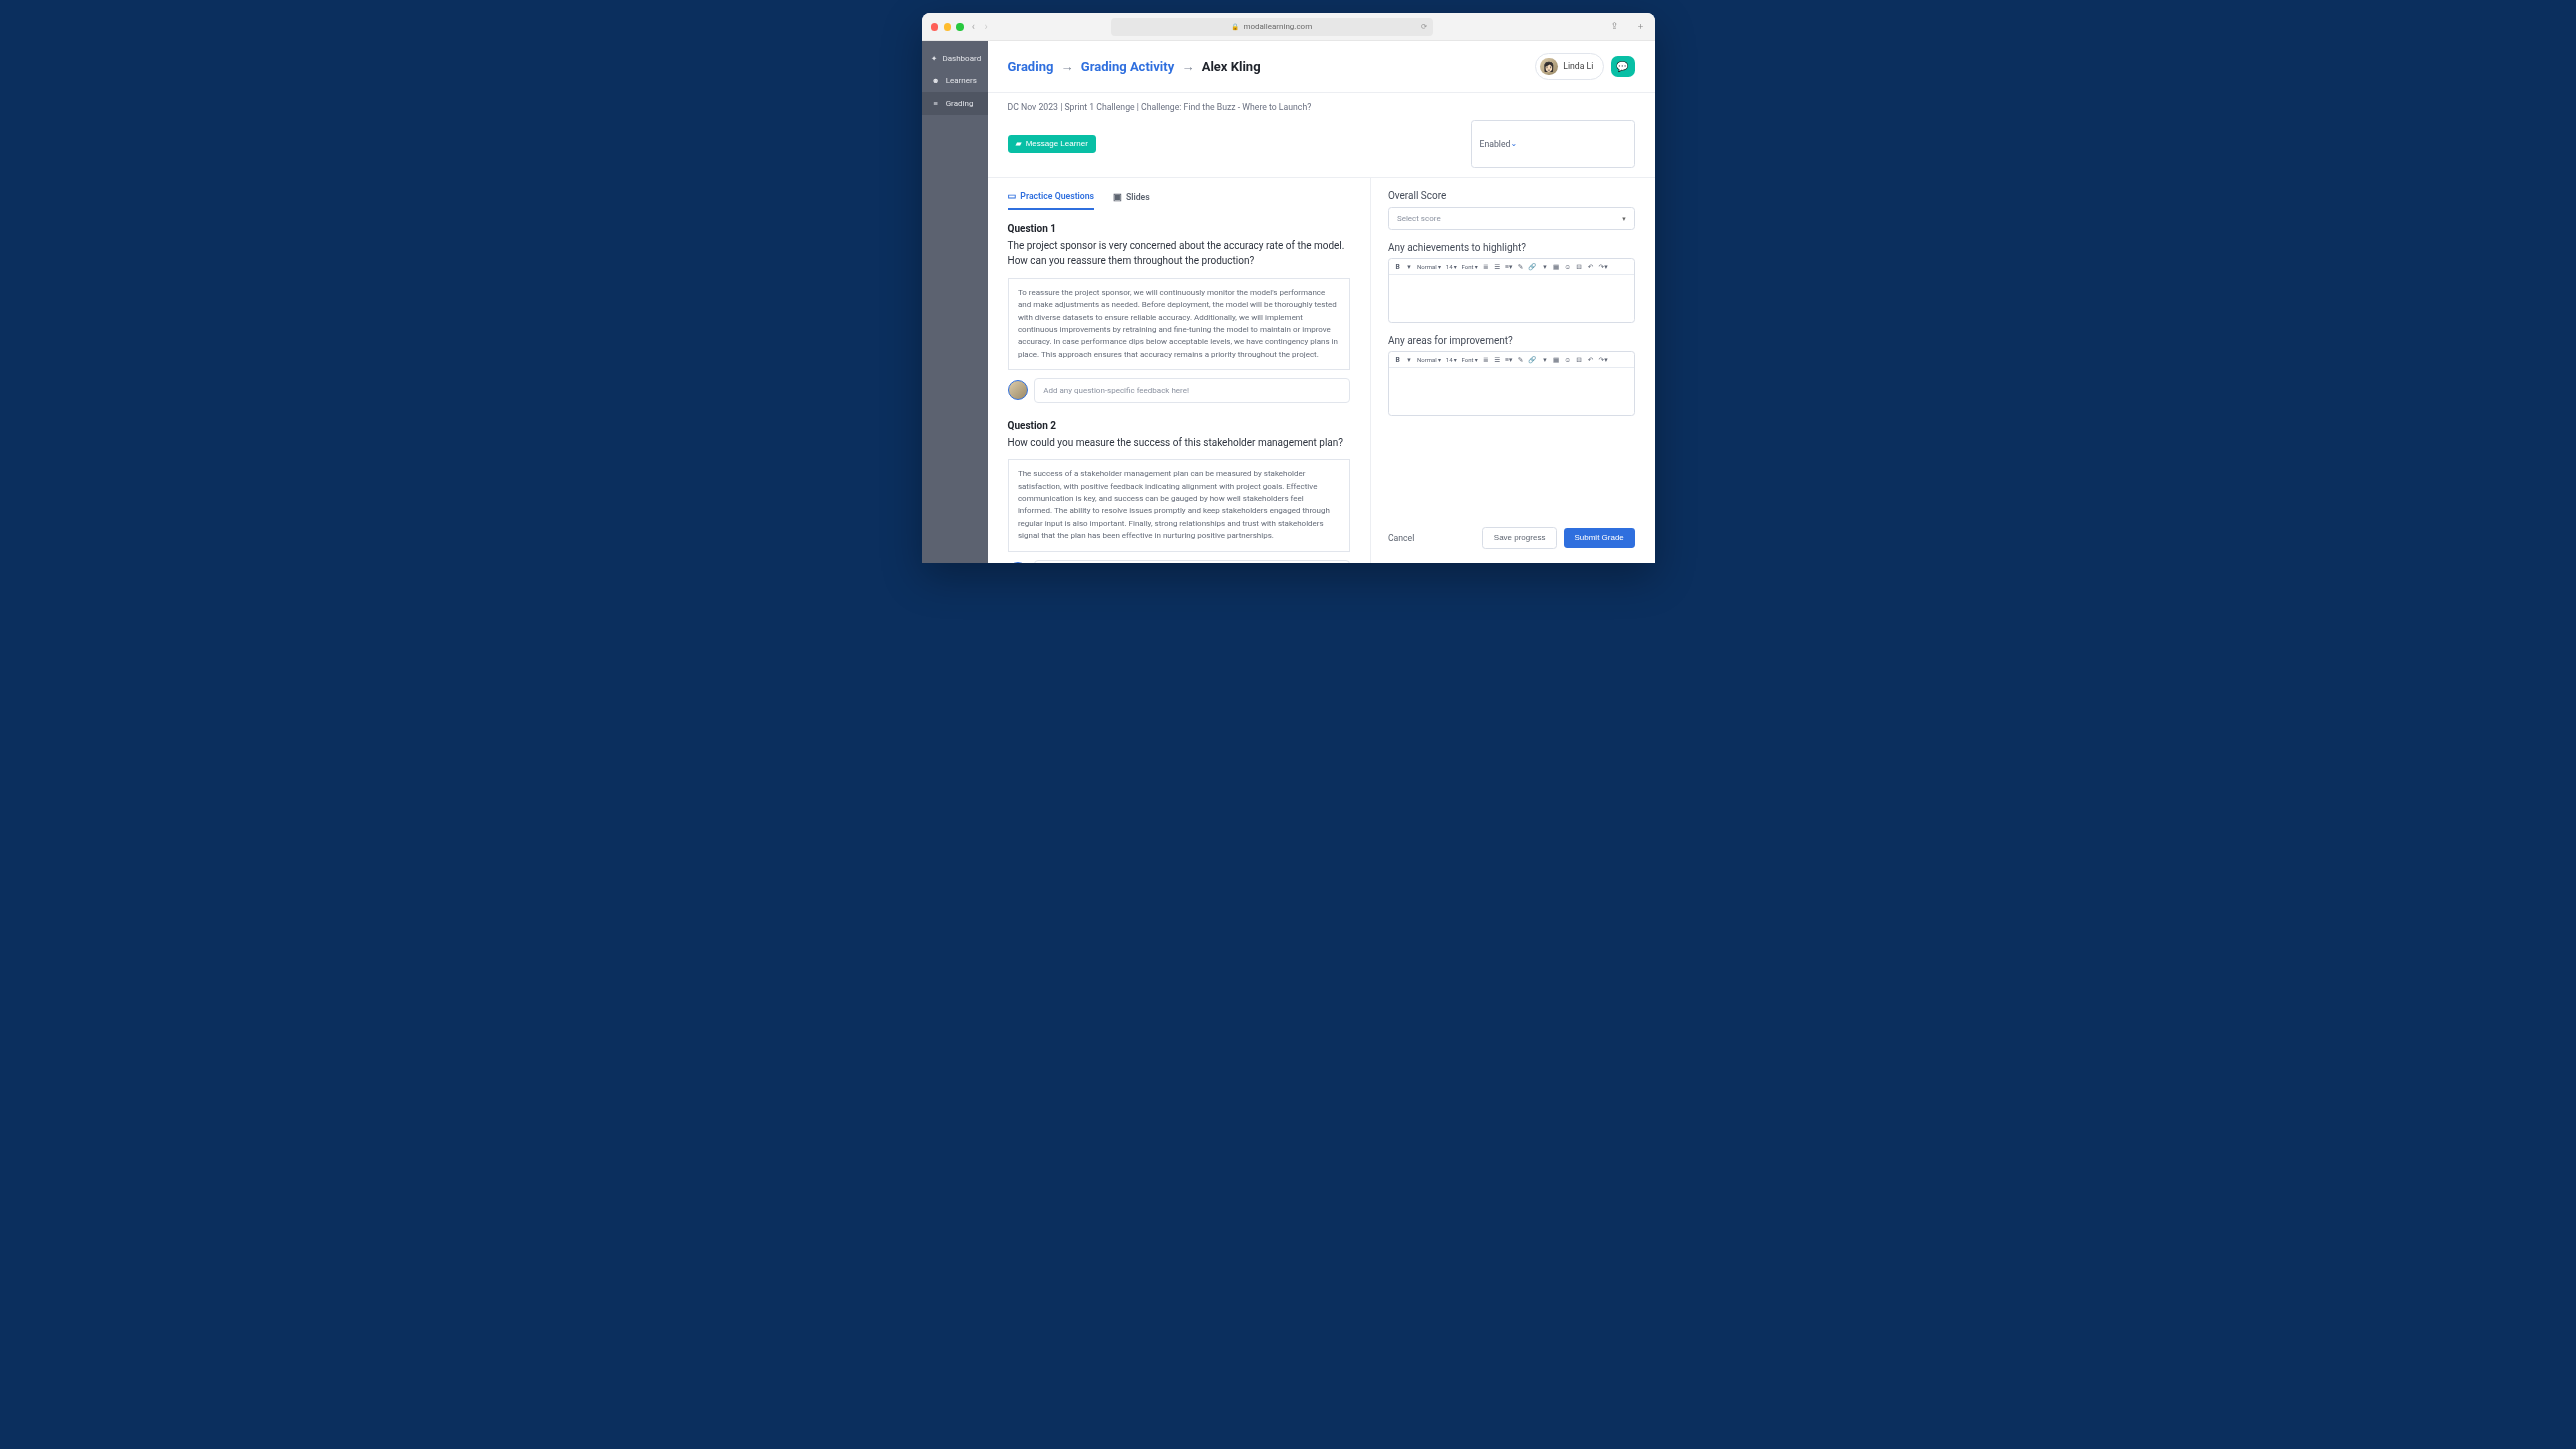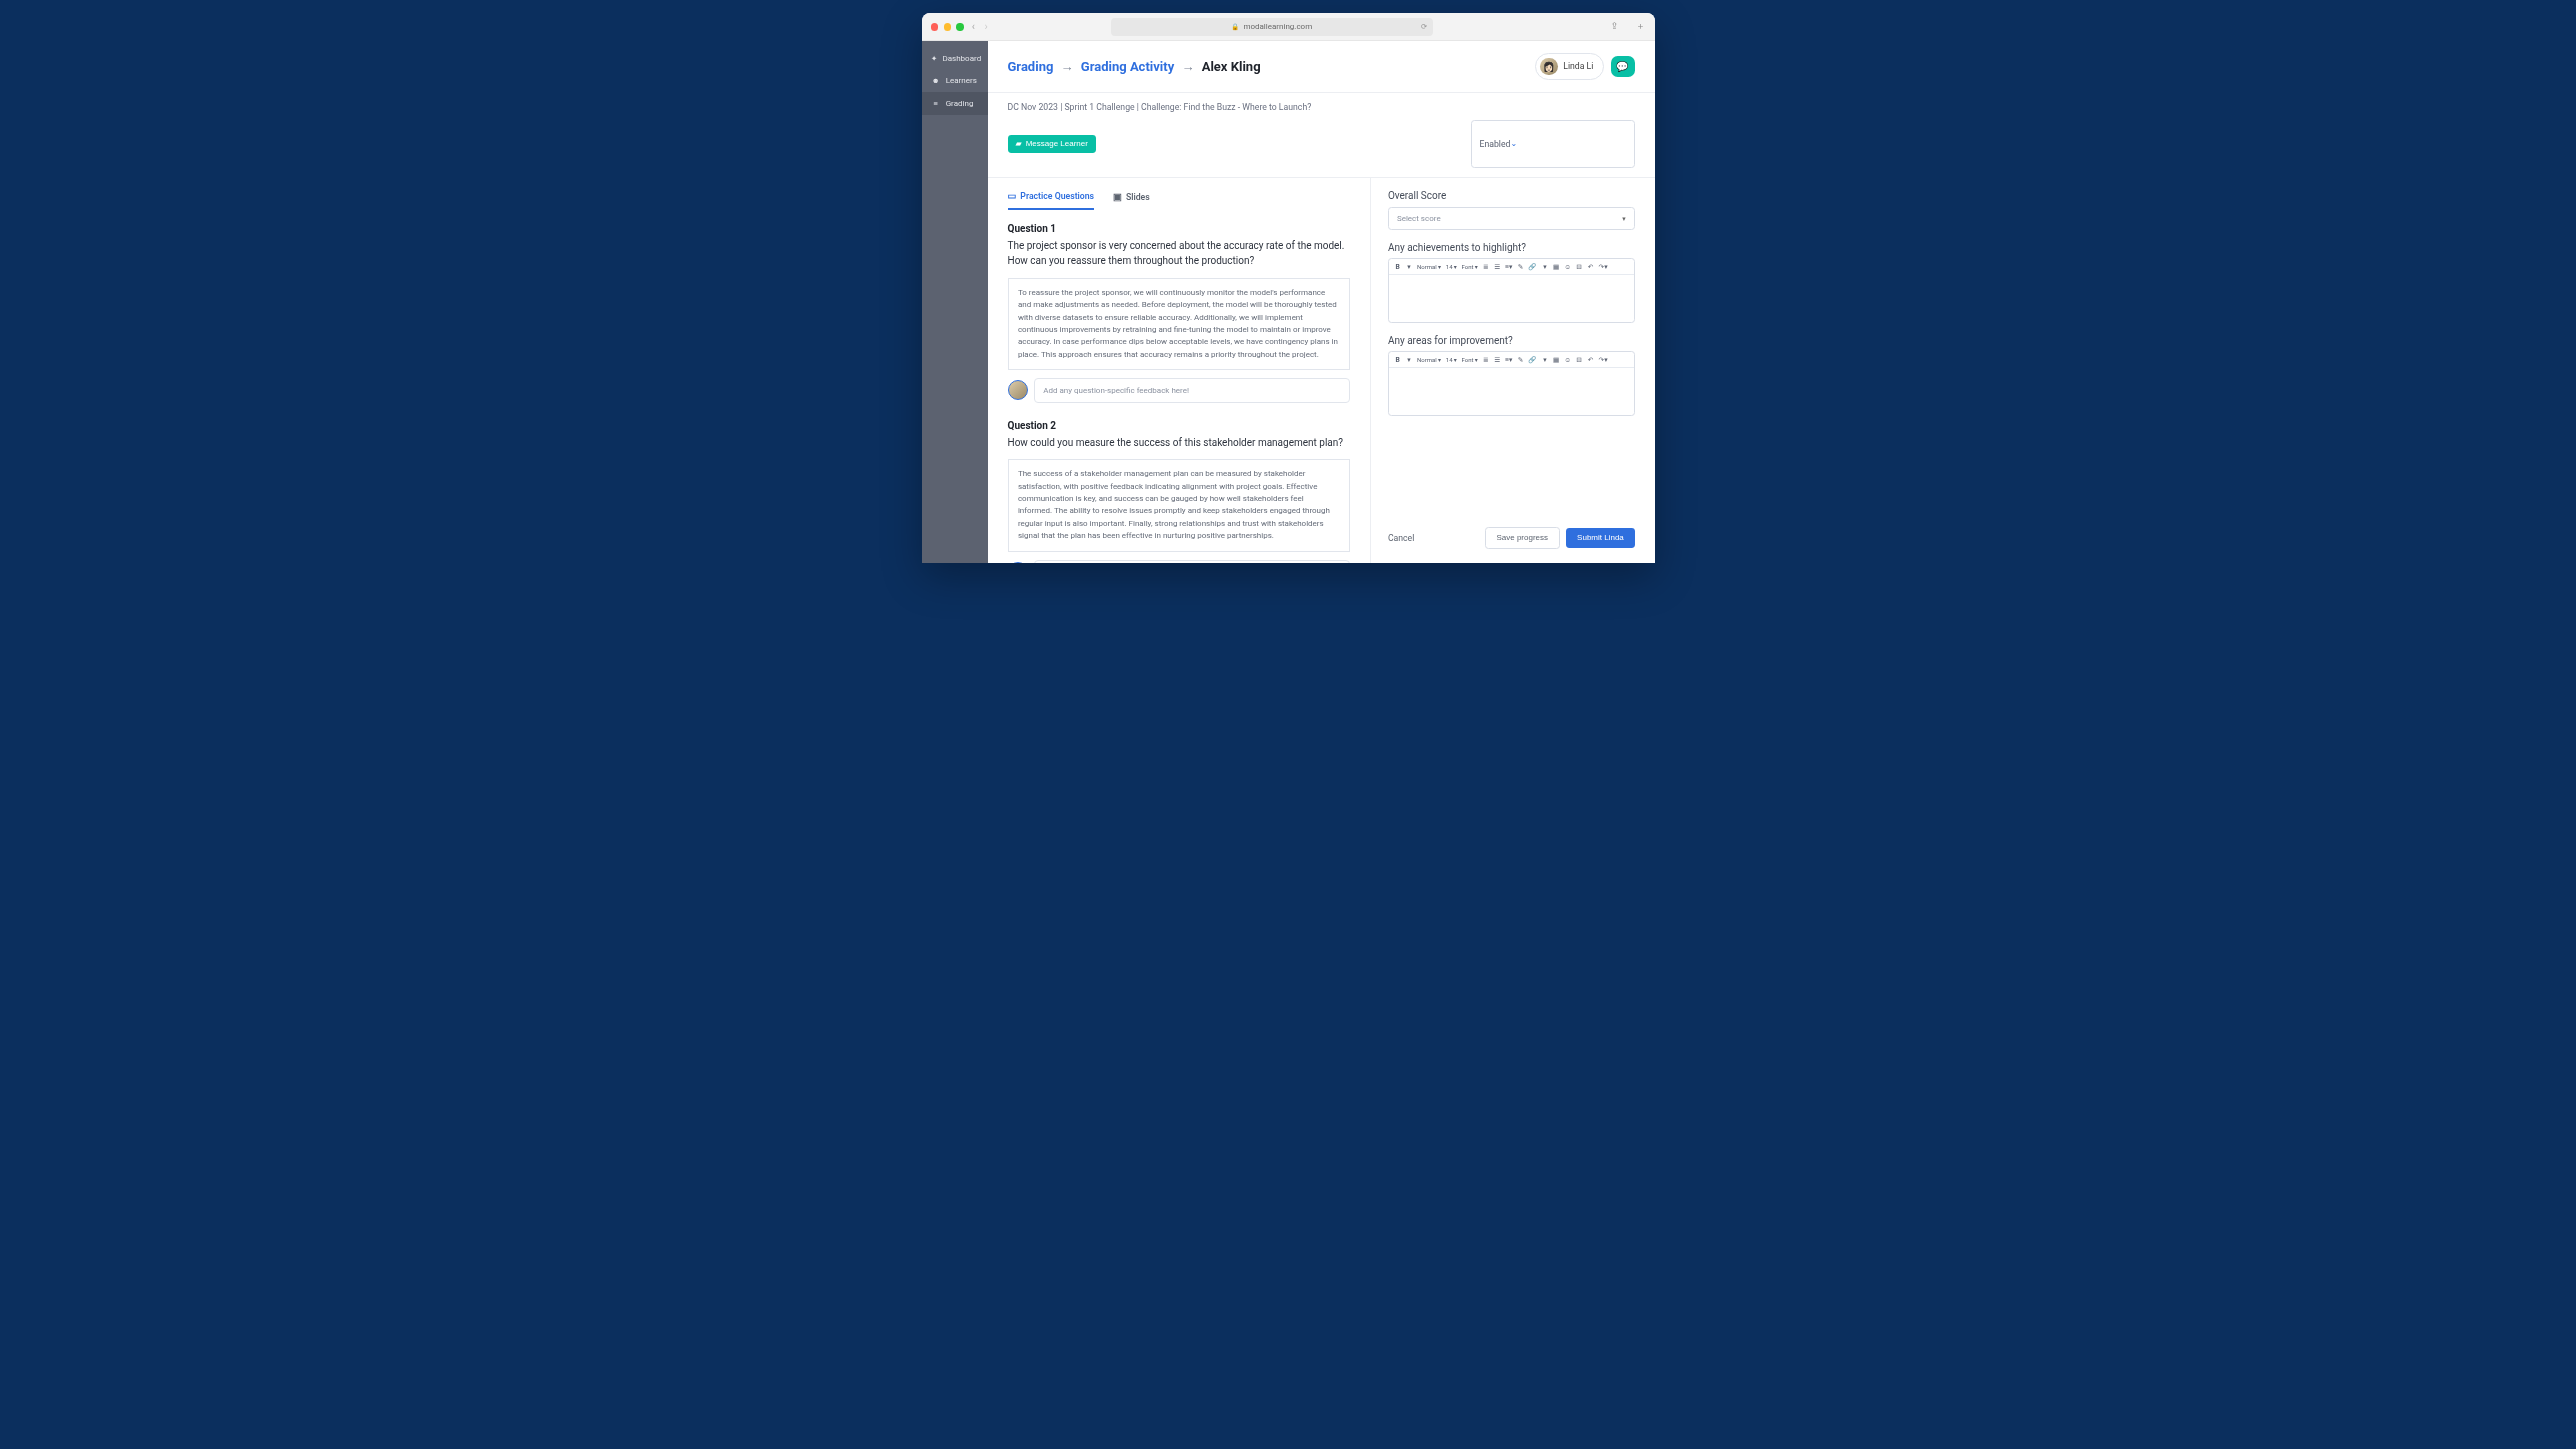--- a/index.html
+++ b/index.html
@@ -229,20 +229,20 @@
                 <span class="rte-btn">↶</span>
                 <span class="rte-btn">↷▾</span>
               </div>
               <div class="rte-body"></div>
             </div>
           </div>
 
           <div class="right-footer">
             <span class="cancel-link">Cancel</span>
             <button class="save-btn">Save progress</button>
-            <button class="submit-btn">Submit Linda</button>
+            <button class="submit-btn">Submit Grade</button>
           </div>
         </div>
       </div>
     </div>
   </div>
 </div>
 
 
 </body></html>

